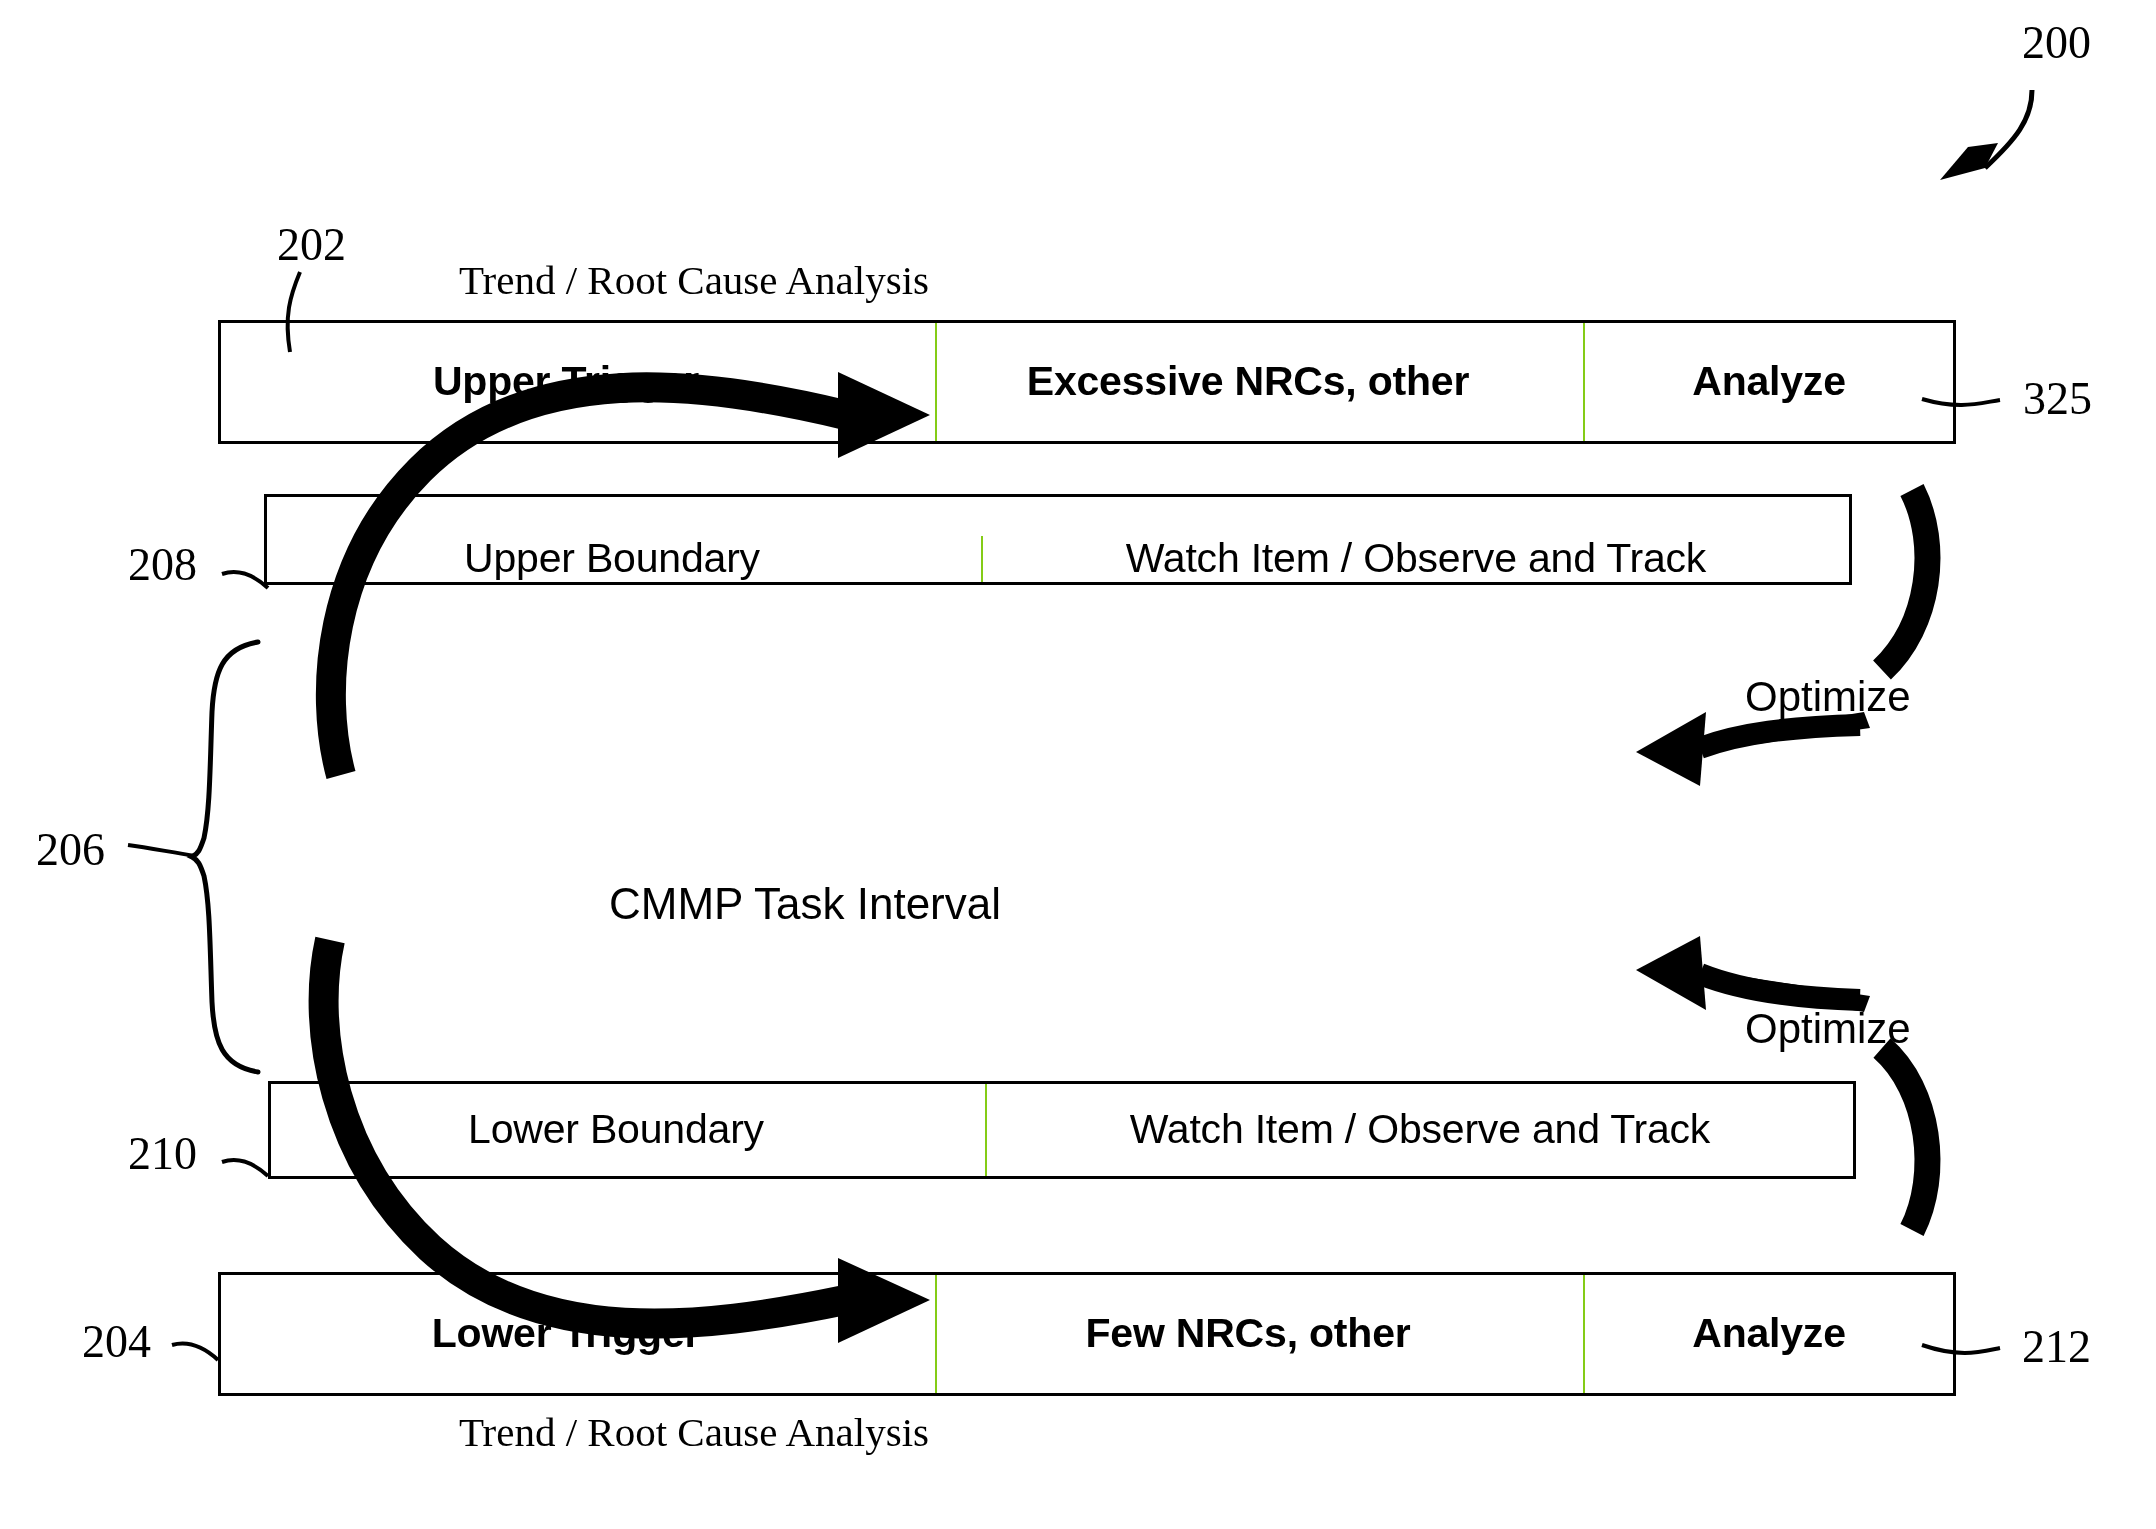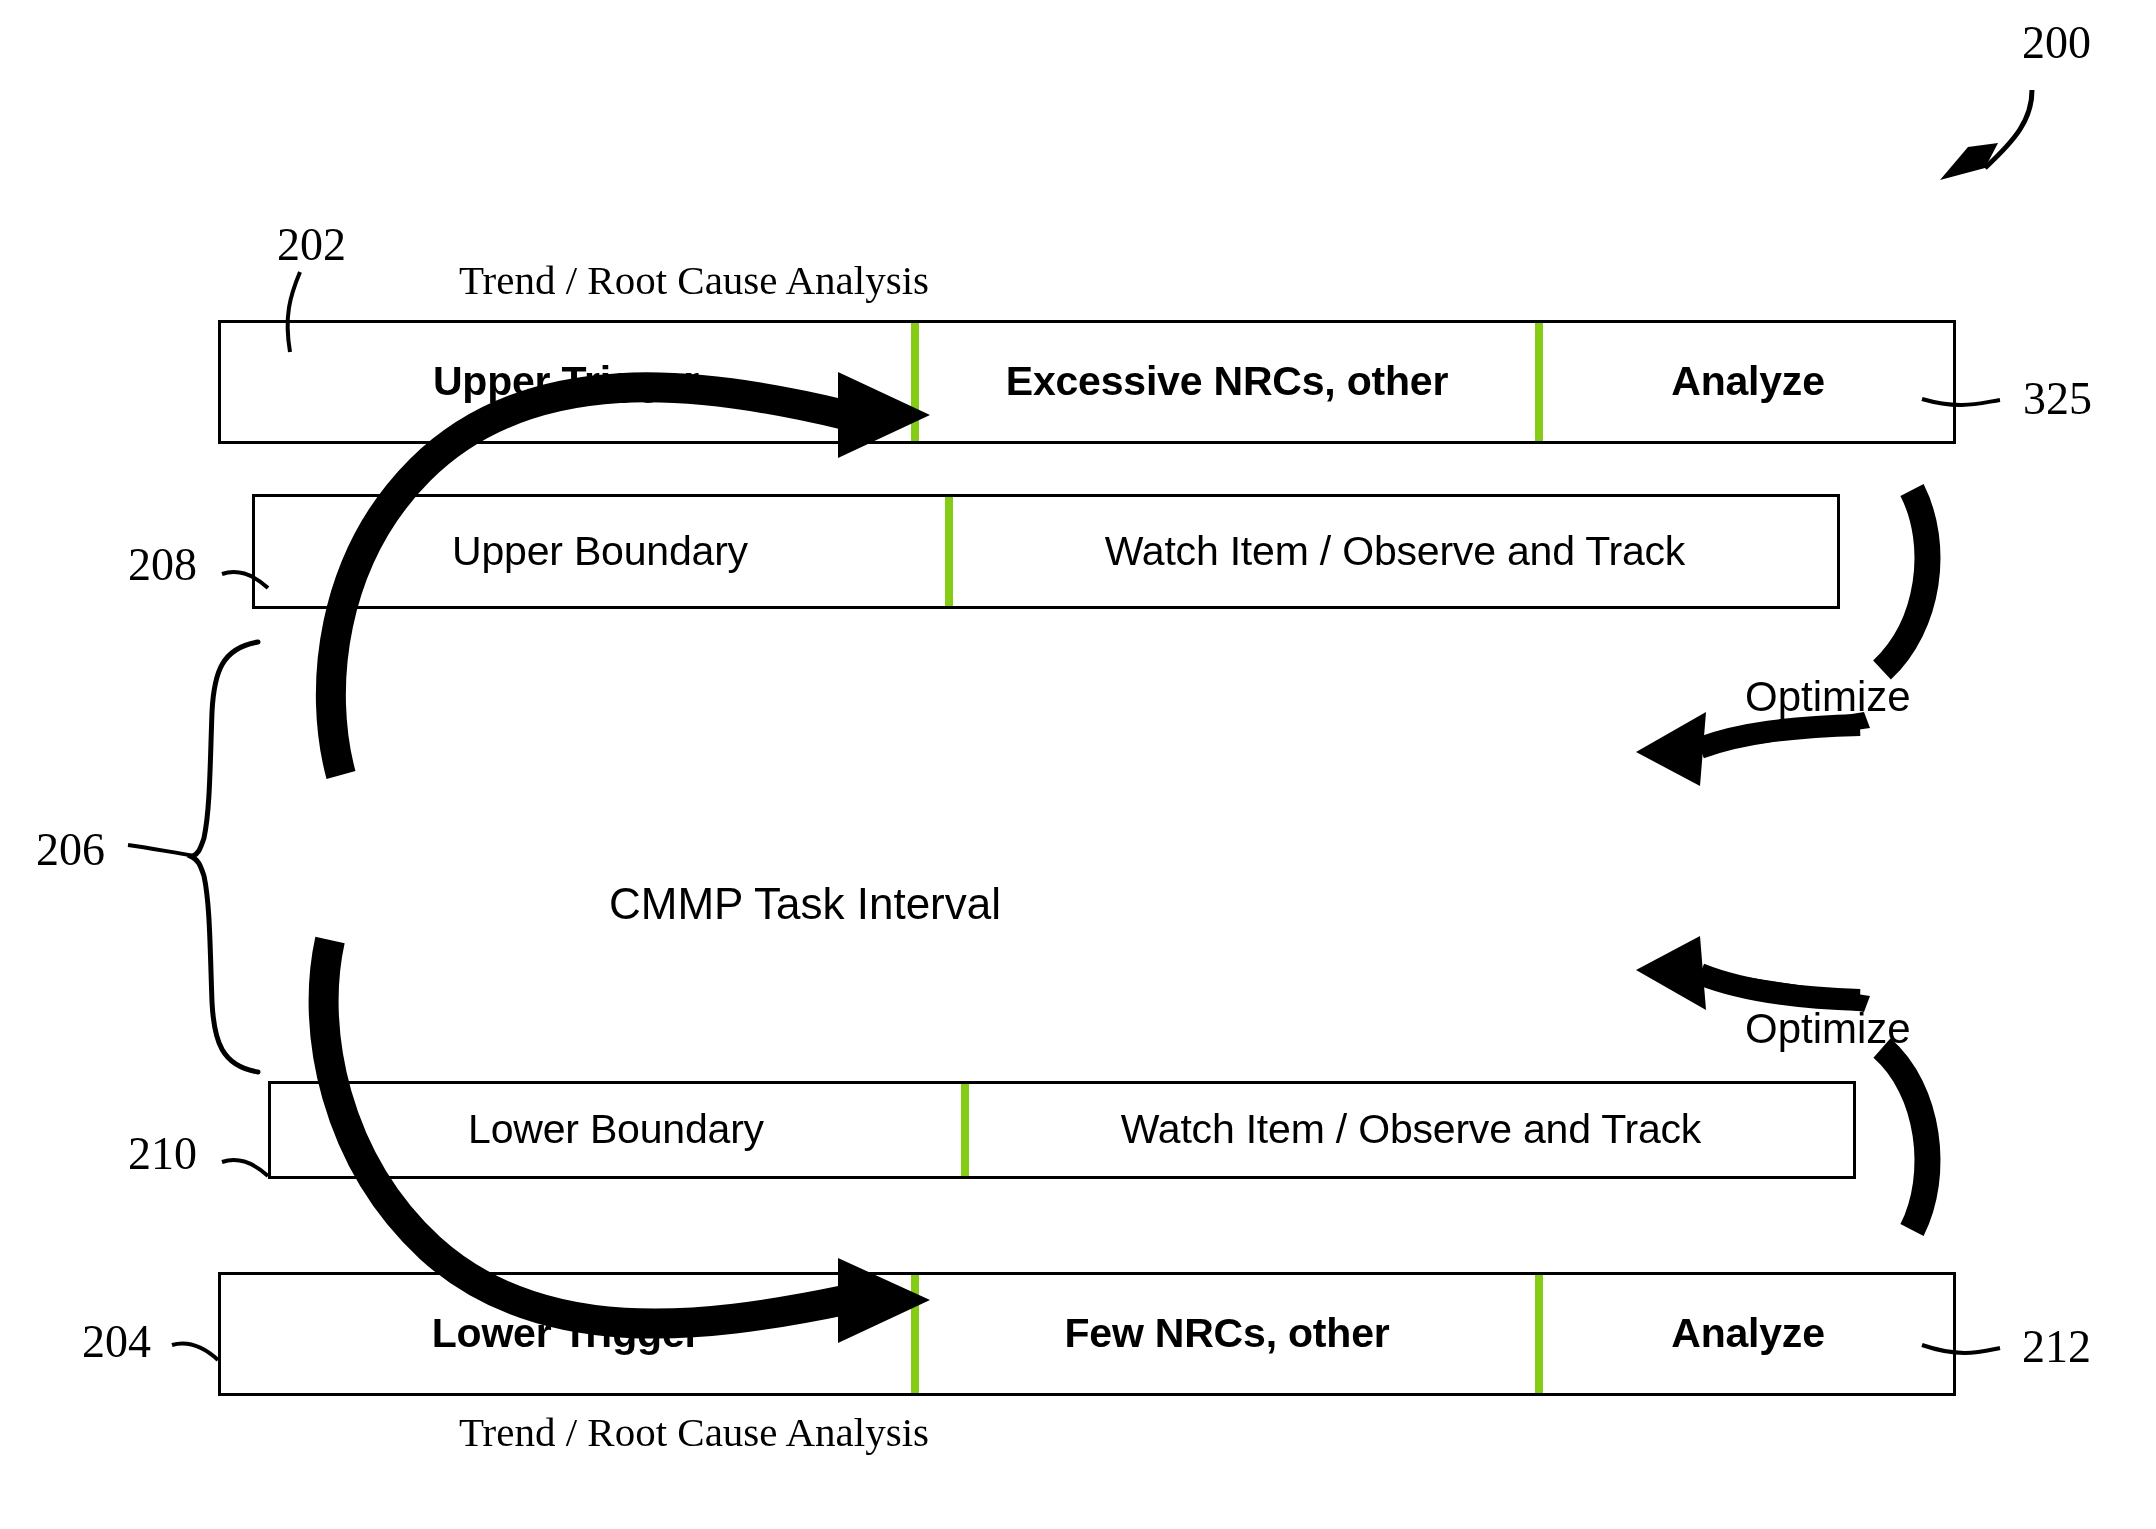--- a/index.html
+++ b/index.html
@@ -36,21 +36,22 @@
     box-sizing: border-box;
     display: flex;
     align-items: center;
     justify-content: center;
     text-align: center;
     line-height: 1.12;
     color: #000;
     padding: 0 6px;
   }
   .cell + .cell {
-    border-left: 8px solid #84cc16;
+    border-left: 2px solid #84cc16;
+    margin-left: 24px;
   }
   .bold-cell {
     font-weight: bold;
     font-size: 41px;
     letter-spacing: -0.2px;
   }
   .plain-cell {
     font-weight: normal;
     font-size: 41px;
     letter-spacing: -0.2px;
@@ -93,21 +94,21 @@
       <span>Upper Trigger</span>
     </div>
     <div class="cell bold-cell" style="width:624px;">
       <span>Excessive NRCs, other</span>
     </div>
     <div class="cell bold-cell" style="flex:1;">
       <span>Analyze</span>
     </div>
   </div>
 
-  <div class="box" style="left:252px; top:494px; width:1588px; height:115px;">
+  <div class="box" style="left:264px; top:494px; width:1588px; height:91px;align-items:flex-end;">
     <div class="cell plain-cell" style="width:690px;">
       <span>Upper Boundary</span>
     </div>
     <div class="cell plain-cell" style="flex:1;">
       <span>Watch Item / Observe and Track</span>
     </div>
   </div>
 
   <div class="box" style="left:268px; top:1081px; width:1588px; height:98px;">
     <div class="cell plain-cell" style="width:690px;">

